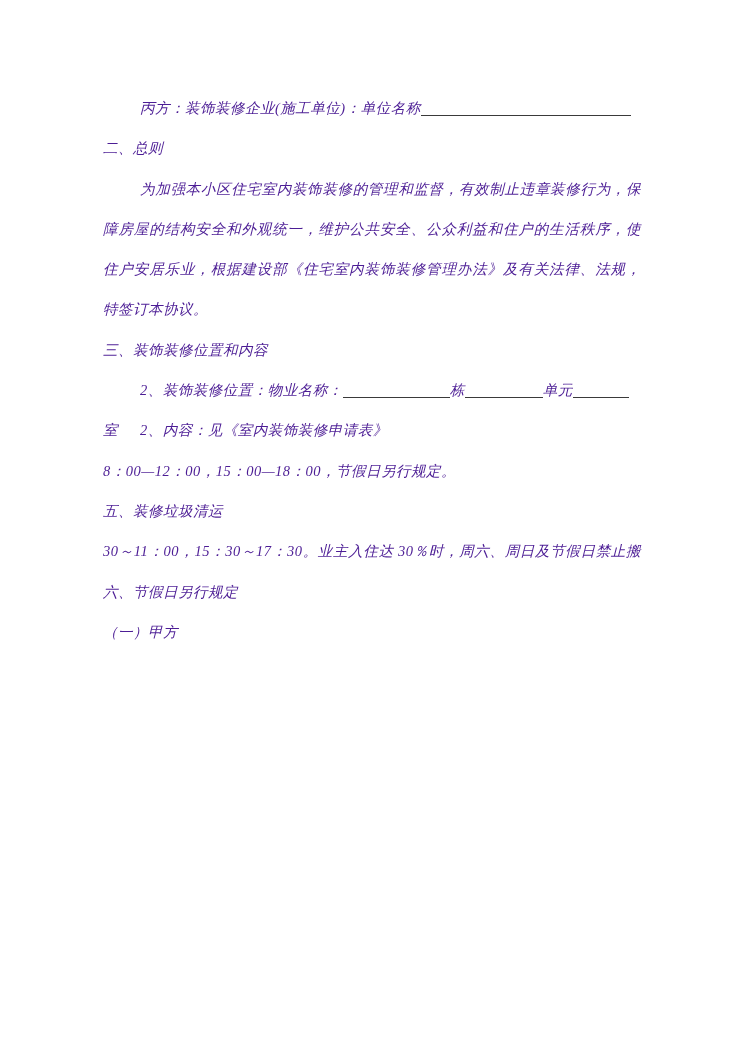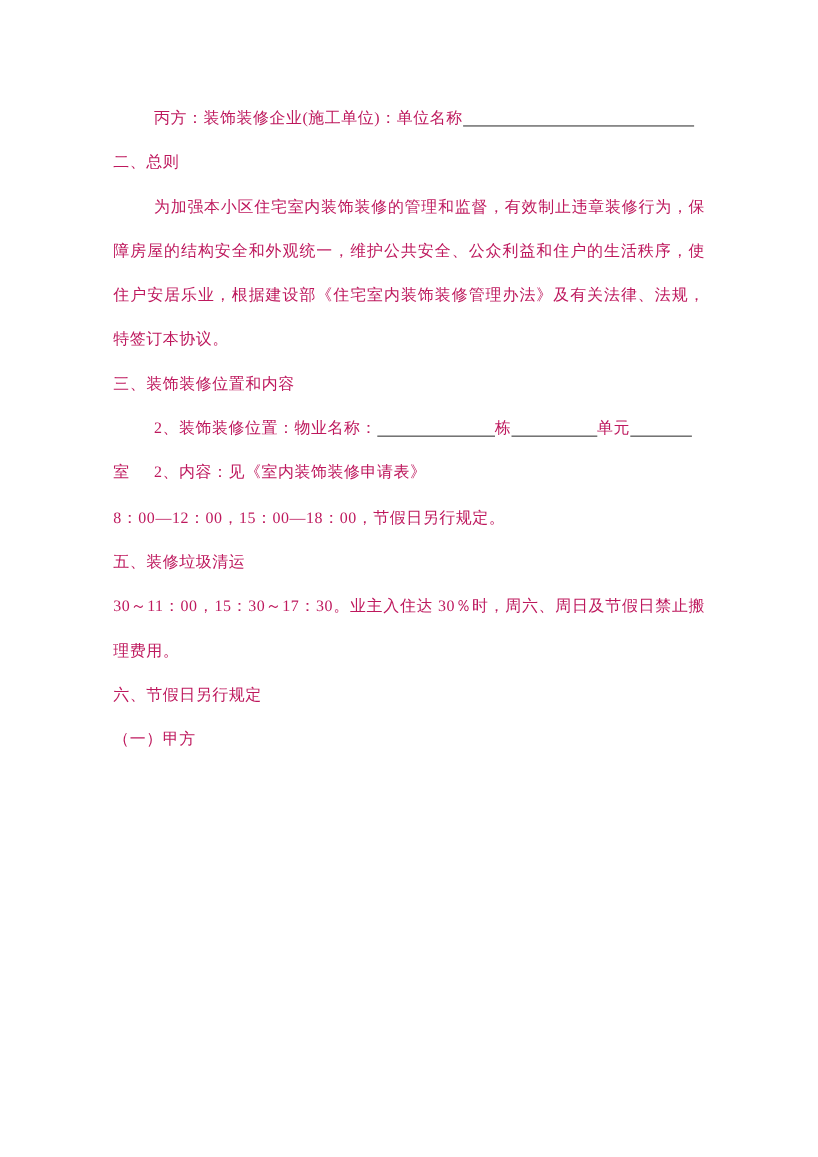--- a/index.html
+++ b/index.html
@@ -7,21 +7,22 @@
     padding: 0;
     background: #ffffff;
   }
   .page {
     position: relative;
     width: 736px;
     height: 1052px;
     background: #ffffff;
     overflow: hidden;
     font-family: "Liberation Serif", "DejaVu Serif", serif;
-    color: #be185d;
+    color: #4c1d95;
+    font-style: italic;
   }
   .content {
     position: absolute;
     left: 103px;
     top: 88px;
     width: 538px;
     font-size: 14.5px;
   }
   .line {
     height: 40.3px;
@@ -70,20 +71,19 @@
     <div class="line indent">2、内容：见《室内装饰装修申请表》</div>
 
 
     <div class="line">8：00—12：00，15：00—18：00，节假日另行规定。</div>
 
     <div class="line">五、装修垃圾清运</div>
 
 
     <div class="line justify">30～11：00，15：30～17：30。业主入住达 30％时，周六、周日及节假日禁止搬</div>
 
-    <div class="line">理费用。</div>
 
     <div class="line">六、节假日另行规定</div>
 
     <div class="line">（一）甲方</div>
 
   </div>
 </div>
 
 </body></html>

